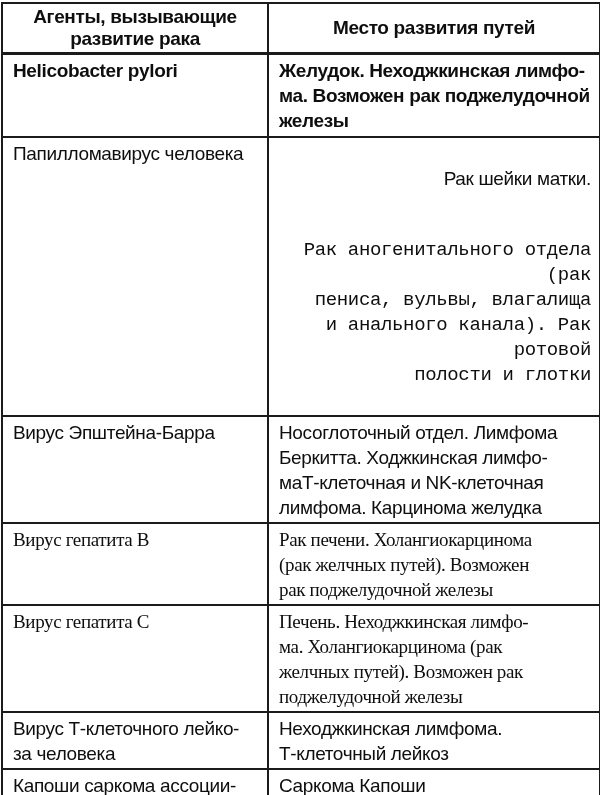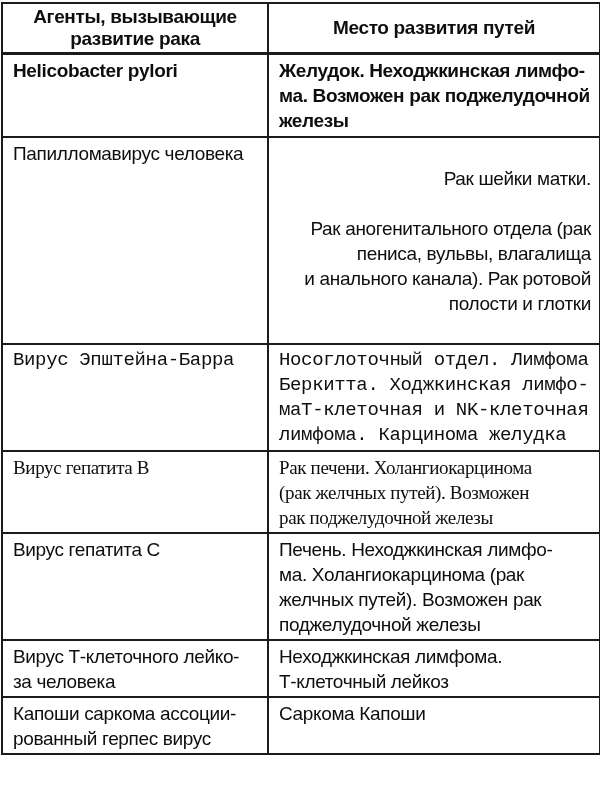--- a/index.html
+++ b/index.html
@@ -45,21 +45,22 @@
     line-height: 25px;
     padding: 3px 8px 2px 10px;
     white-space: pre-line;
   }
   td p.para {
     margin: 0;
     white-space: pre-line;
     text-align: right;
   }
   td p.para + p.para {
-    margin-top: 0;
+    margin-top: 22px;
+    font-family: Liberation Mono, monospace;
   }
 </style>
 </head>
 <body>
 
 <div class="page">
   <table class="cancer-table">
     <colgroup>
       <col class="c-agent">
       <col class="c-place">
@@ -81,34 +82,34 @@
       <tr style="height:132px;">
         <td>Папилломавирус человека</td>
         <td>
           <p class="para">Рак шейки матки.</p>
           <p class="para">Рак аногенитального отдела (рак
 пениса, вульвы, влагалища
 и анального канала). Рак ротовой
 полости и глотки</p>
         </td>
       </tr>
-      <tr style="height:106px;font-family:Liberation Mono, monospace;">
+      <tr style="height:106px;">
         <td>Вирус Эпштейна-Барра</td>
         <td>Носоглоточный отдел. Лимфома
 Беркитта. Ходжкинская лимфо-
 маТ-клеточная и NK-клеточная
 лимфома. Карцинома желудка</td>
       </tr>
       <tr style="height:80px;font-family:Liberation Serif, serif;">
         <td>Вирус гепатита В</td>
         <td>Рак печени. Холангиокарцинома
 (рак желчных путей). Возможен
 рак поджелудочной железы</td>
       </tr>
-      <tr style="height:102px;">
+      <tr style="height:102px;font-family:Liberation Serif, serif;">
         <td>Вирус гепатита С</td>
         <td>Печень. Неходжкинская лимфо-
 ма. Холангиокарцинома (рак
 желчных путей). Возможен рак
 поджелудочной железы</td>
       </tr>
       <tr style="height:52px;padding-left:36px;">
         <td>Вирус Т-клеточного лейко-
 за человека</td>
         <td>Неходжкинская лимфома.

